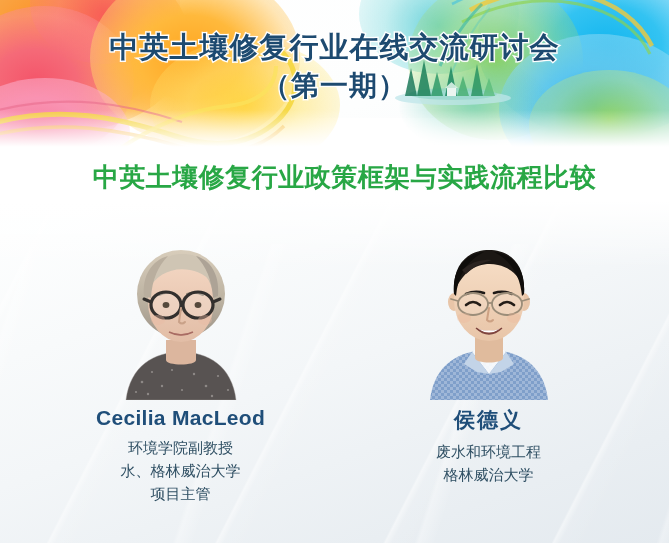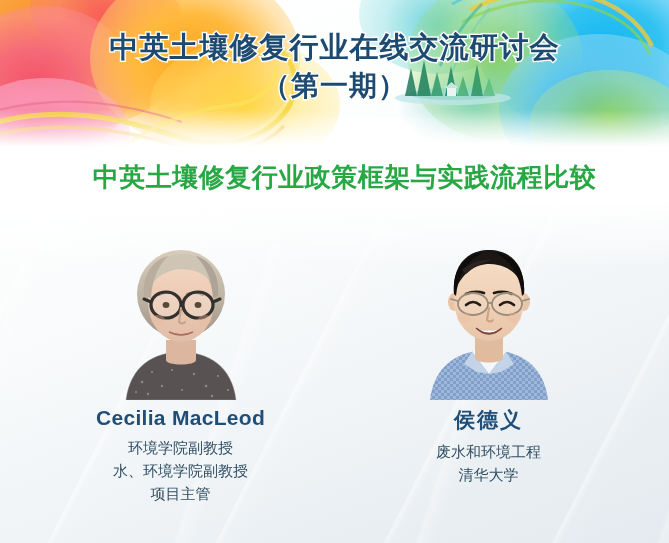--- a/index.html
+++ b/index.html
@@ -293,21 +293,21 @@
             <path d="M63,92 q12,6 24,0" stroke="#a86c63" stroke-width="1.4" fill="none"></path>
 
             <ellipse cx="52" cy="80" rx="7" ry="5" fill="#e9b8a3" opacity=".4"></ellipse>
             <ellipse cx="99" cy="80" rx="7" ry="5" fill="#e9b8a3" opacity=".4"></ellipse>
           </g>
         </svg>
       </div>
       <div class="sp-name">Cecilia MacLeod</div>
       <div class="sp-cred">
         <div>环境学院副教授</div>
-        <div>水、环境学院副教授</div>
+        <div>水、格林威治大学</div>
         <div>项目主管</div>
       </div>
     </div>
 
     <div class="speaker">
       <div class="photo">
         <svg viewBox="0 0 150 160">
           <defs>
             <clipPath id="c2">
                 <rect x="0" y="0" width="150" height="160"></rect>
@@ -362,18 +362,18 @@
             <path d="M62,88 q13,12 26,0" stroke="#7d443e" stroke-width="1.3" fill="none"></path>
 
             <ellipse cx="50" cy="78" rx="7" ry="5" fill="#eeb89c" opacity=".35"></ellipse>
             <ellipse cx="100" cy="78" rx="7" ry="5" fill="#eeb89c" opacity=".35"></ellipse>
           </g>
         </svg>
       </div>
       <div class="sp-name cn">侯德义</div>
       <div class="sp-cred">
         <div>废水和环境工程</div>
-        <div>清华大学</div>
+        <div>格林威治大学</div>
       </div>
     </div>
 
   </div>
 </div>
 
 </body></html>

